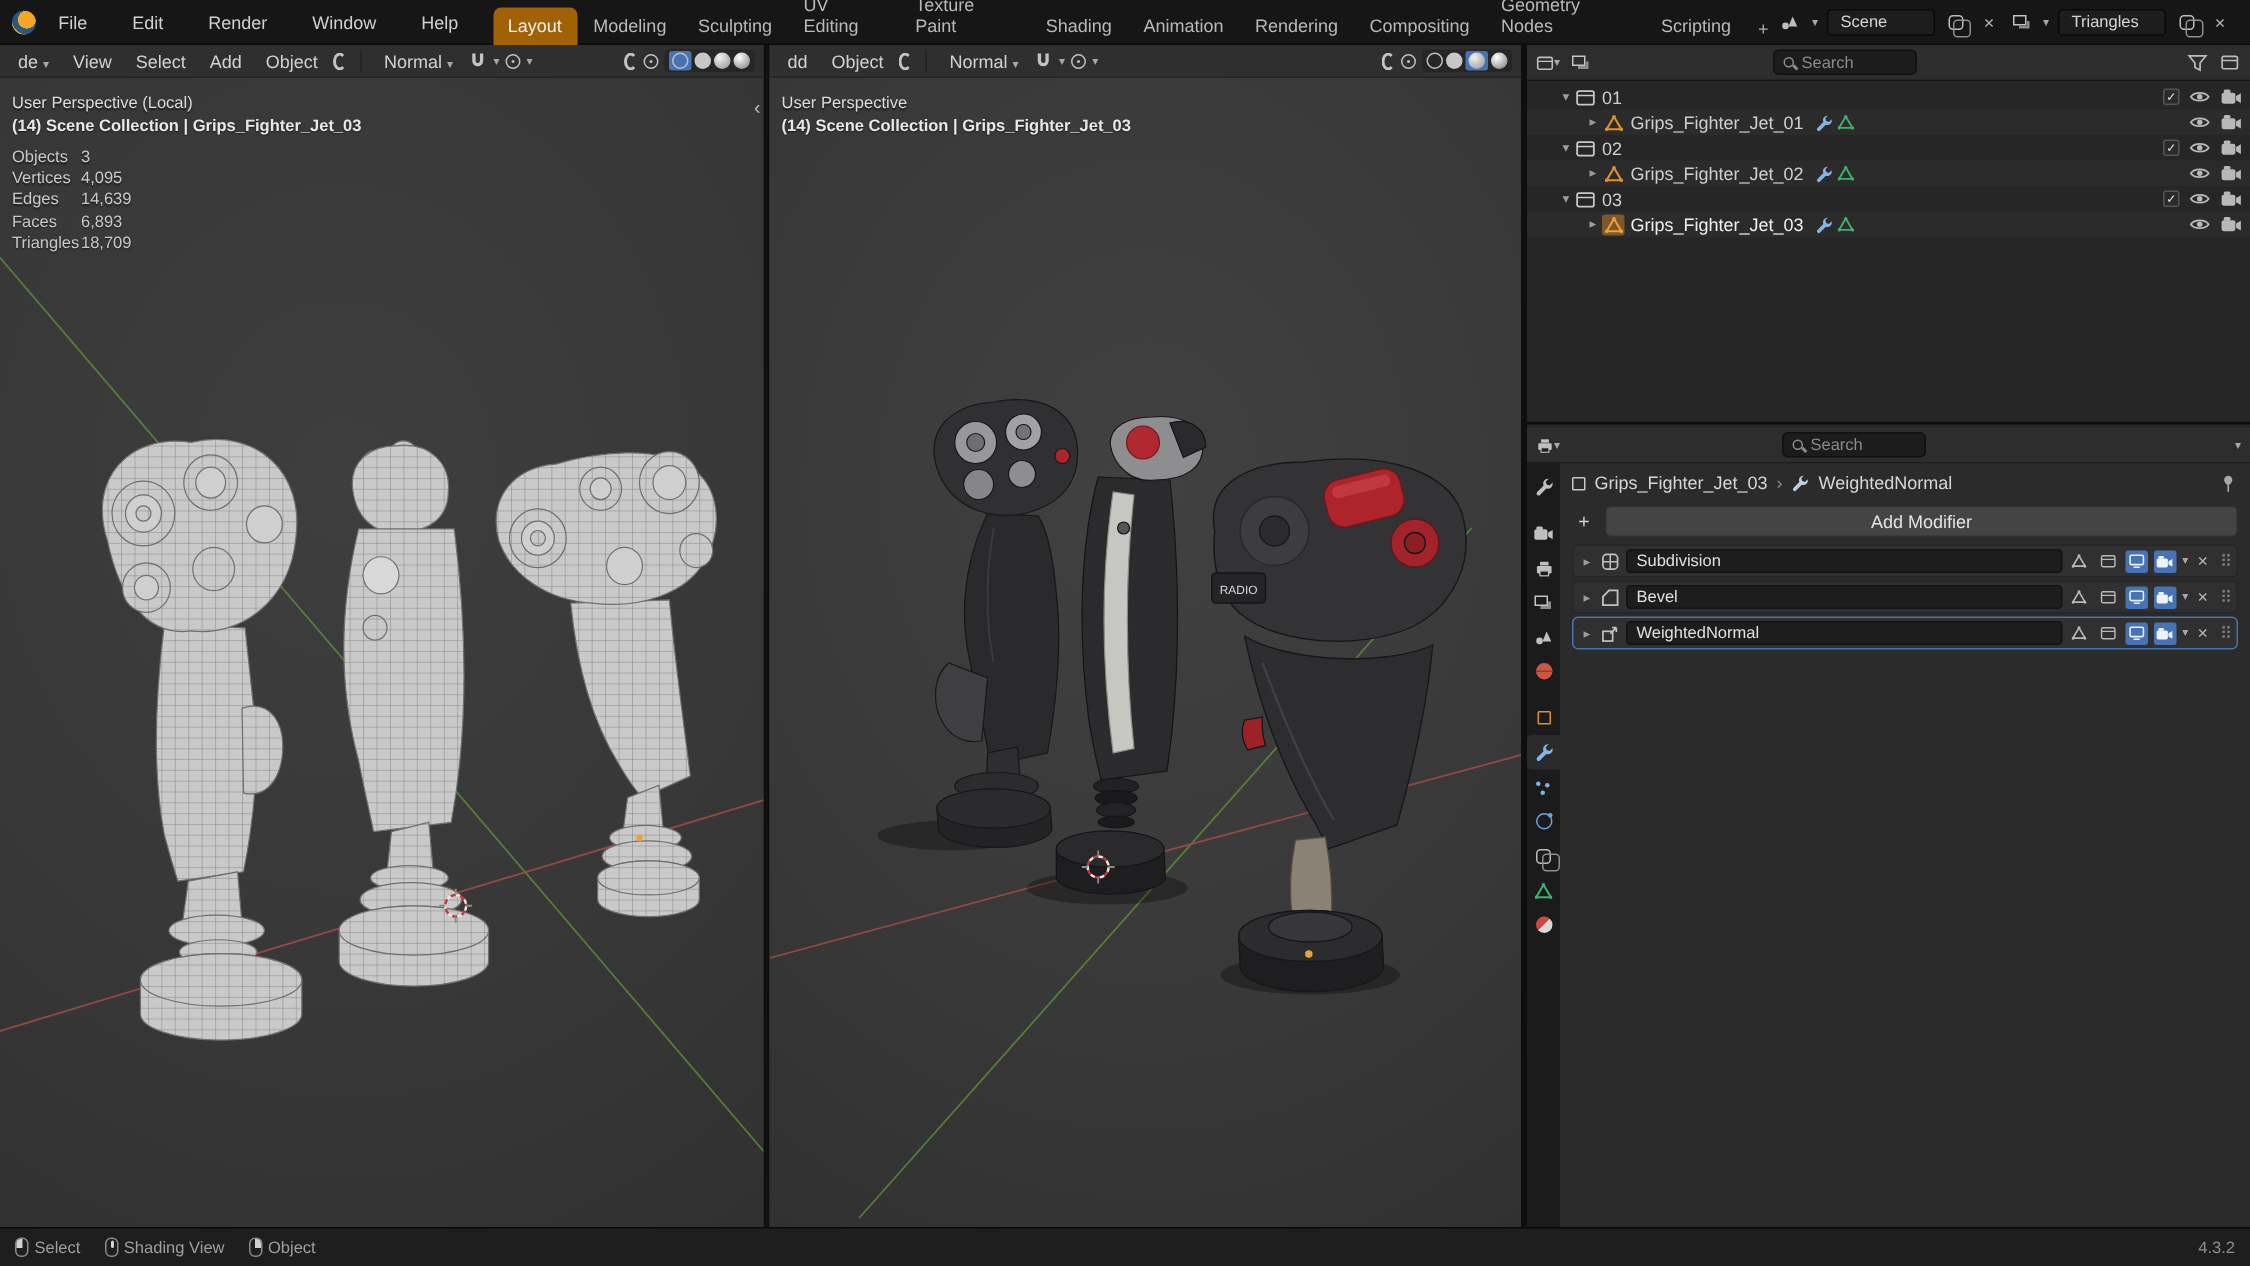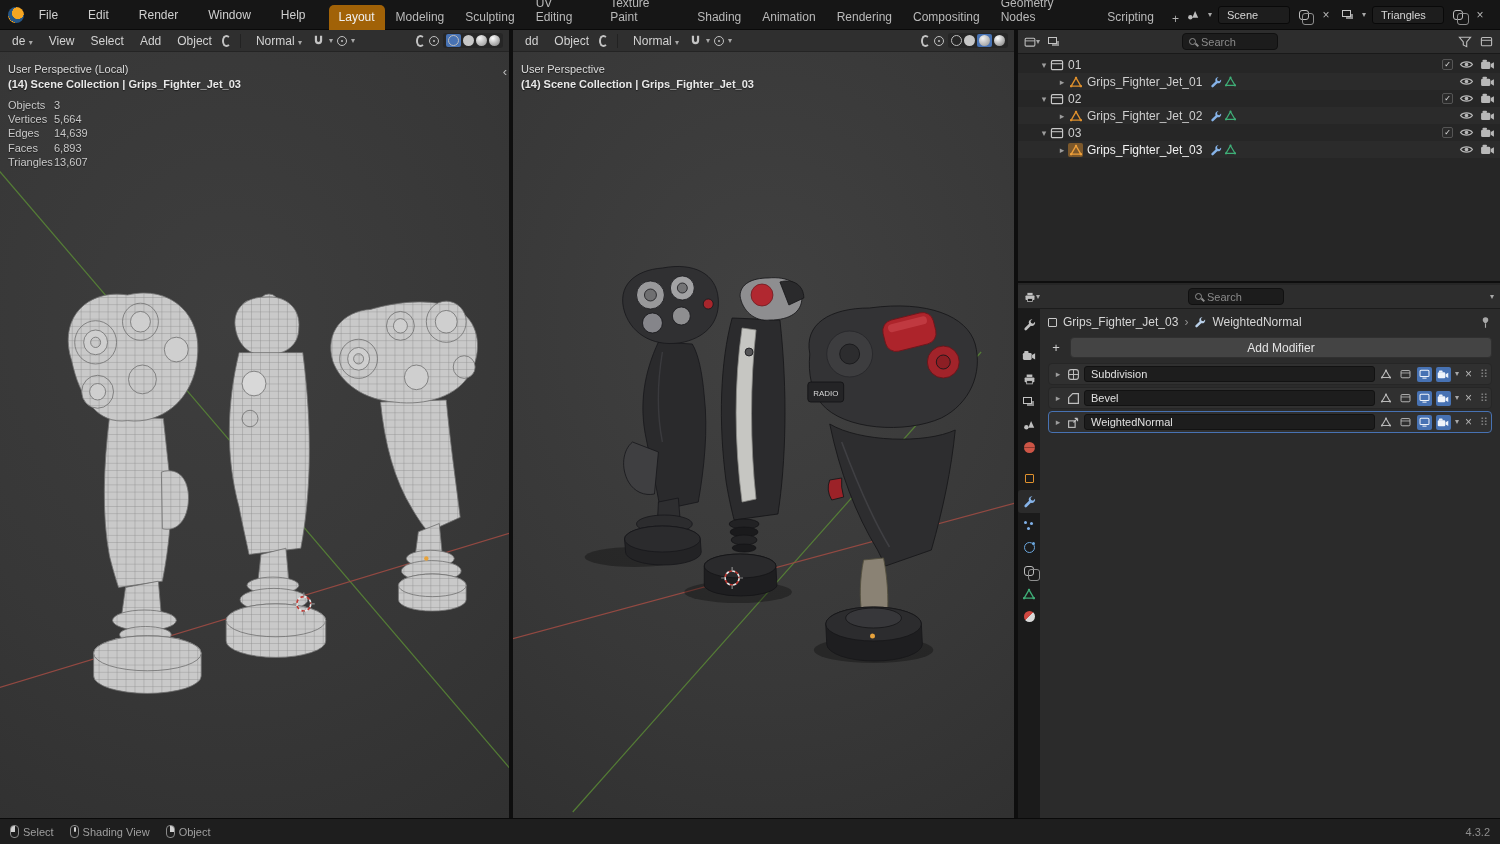--- a/index.html
+++ b/index.html
@@ -317,24 +317,24 @@
         <circle cx="305" cy="536" r="7" fill="none" stroke="#c23a34" stroke-width="1.6" stroke-dasharray="3.5,3" stroke-dashoffset="3.2"></circle>
         <path d="M305,525 V529 M305,543 V547 M294,536 H298 M312,536 H316" stroke="#8a8a8a" stroke-width="1.2"></path>
       </g>
     </svg>
     <div class="overlay">
       <div>User Perspective (Local)</div>
       <div class="ctx">(14) Scene Collection | Grips_Fighter_Jet_03</div>
     </div>
     <div class="stats">
       <div><span class="lab">Objects</span><span>3</span></div>
-      <div><span class="lab">Vertices</span><span>5,664</span></div>
+      <div><span class="lab">Vertices</span><span>4,095</span></div>
       <div><span class="lab">Edges</span><span>14,639</span></div>
       <div><span class="lab">Faces</span><span>6,893</span></div>
-      <div><span class="lab">Triangles</span><span>13,607</span></div>
+      <div><span class="lab">Triangles</span><span>18,709</span></div>
     </div>
     <span class="collapse-arrow">‹</span>
   </div>
 </section>
 
 <section class="vp" id="vp-right">
   <div class="vp-header">
     <span class="mi">dd</span>
     <span class="mi">Object</span>
     <span class="crescent"></span>

